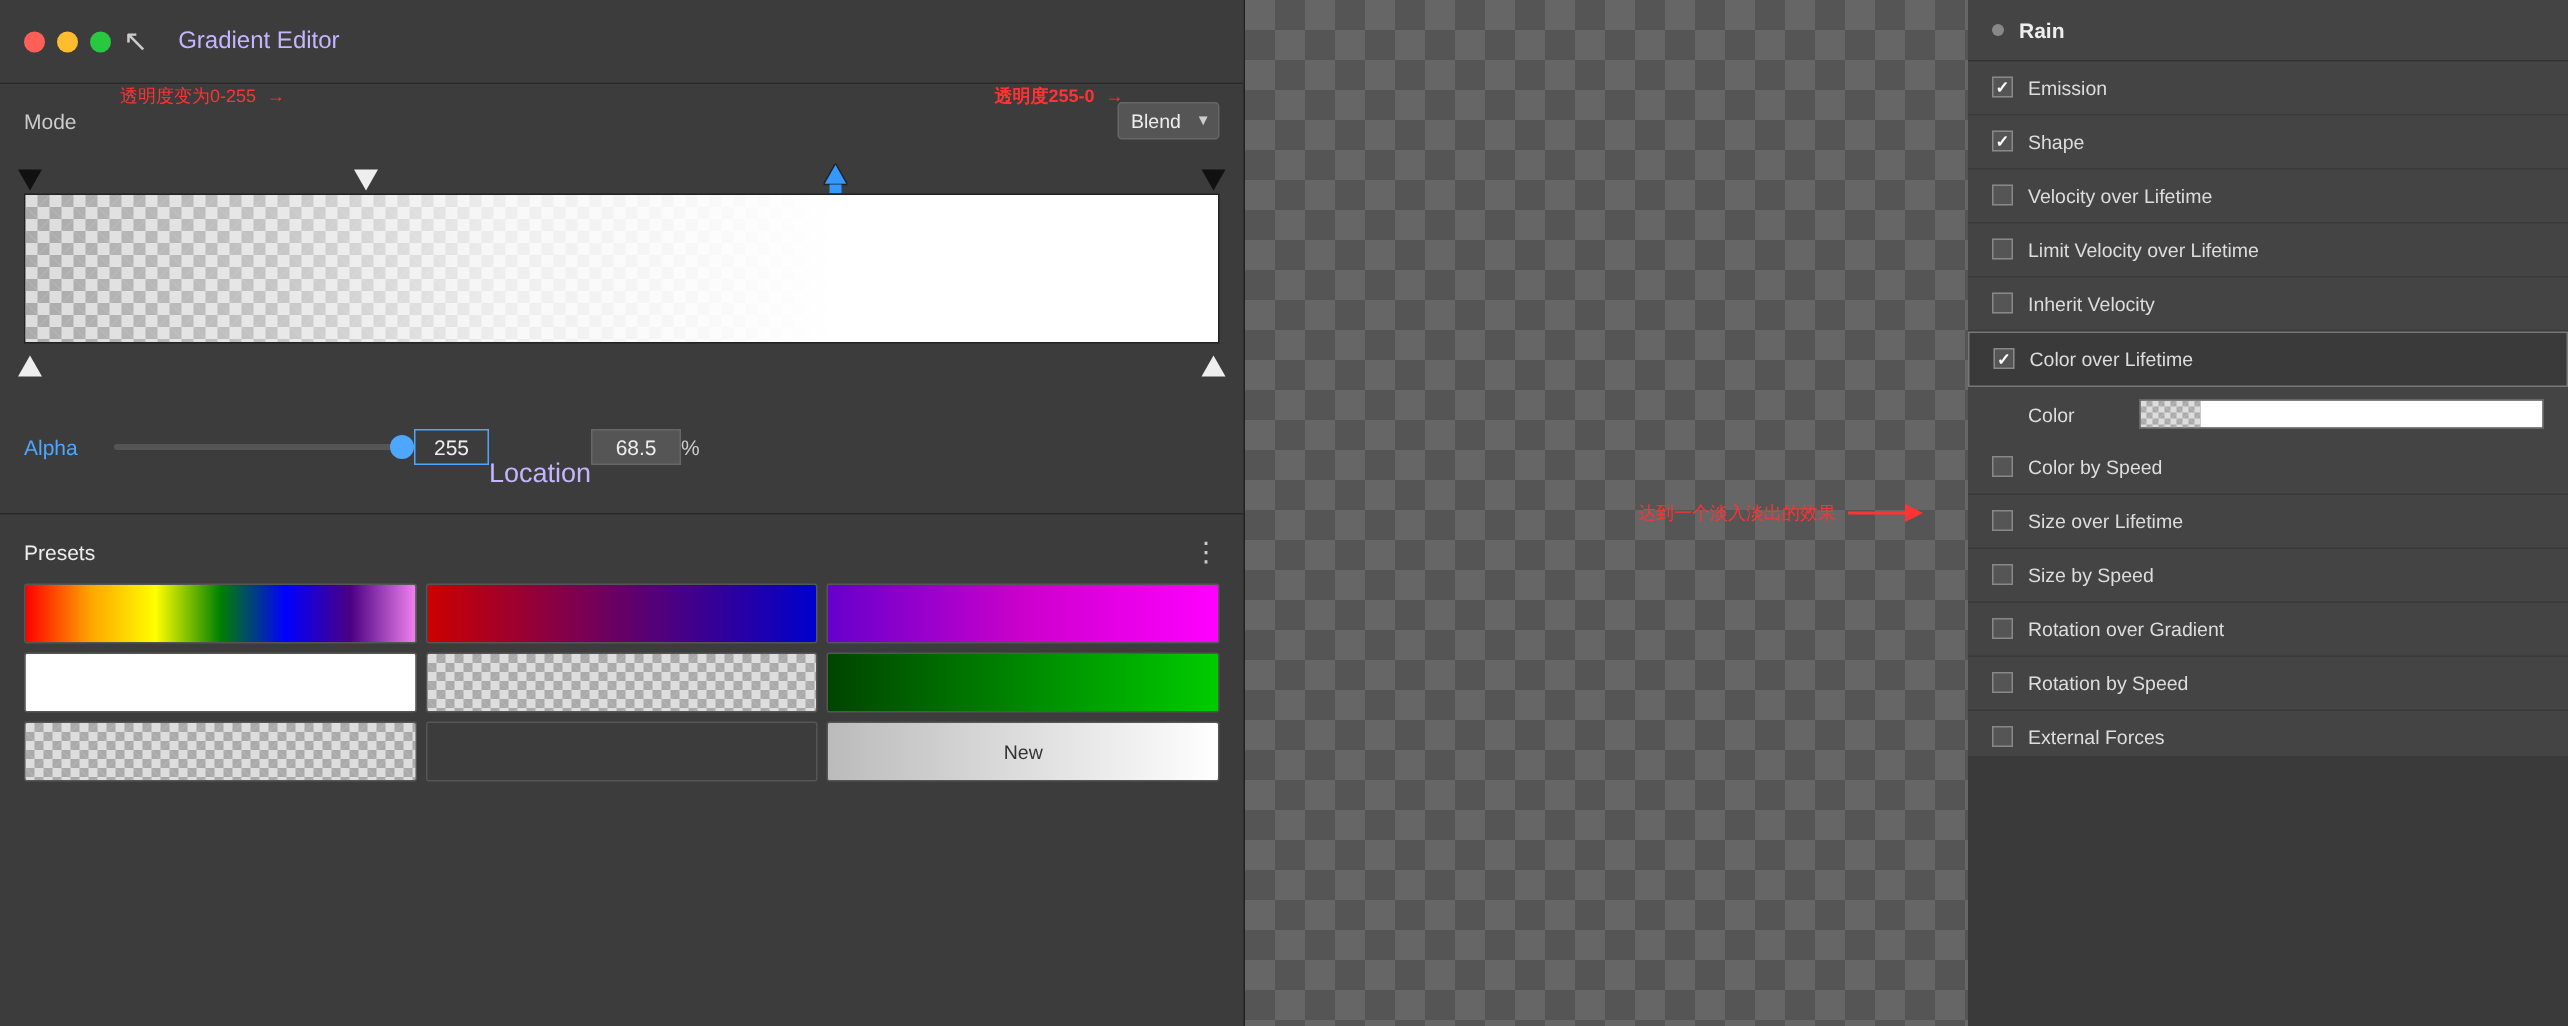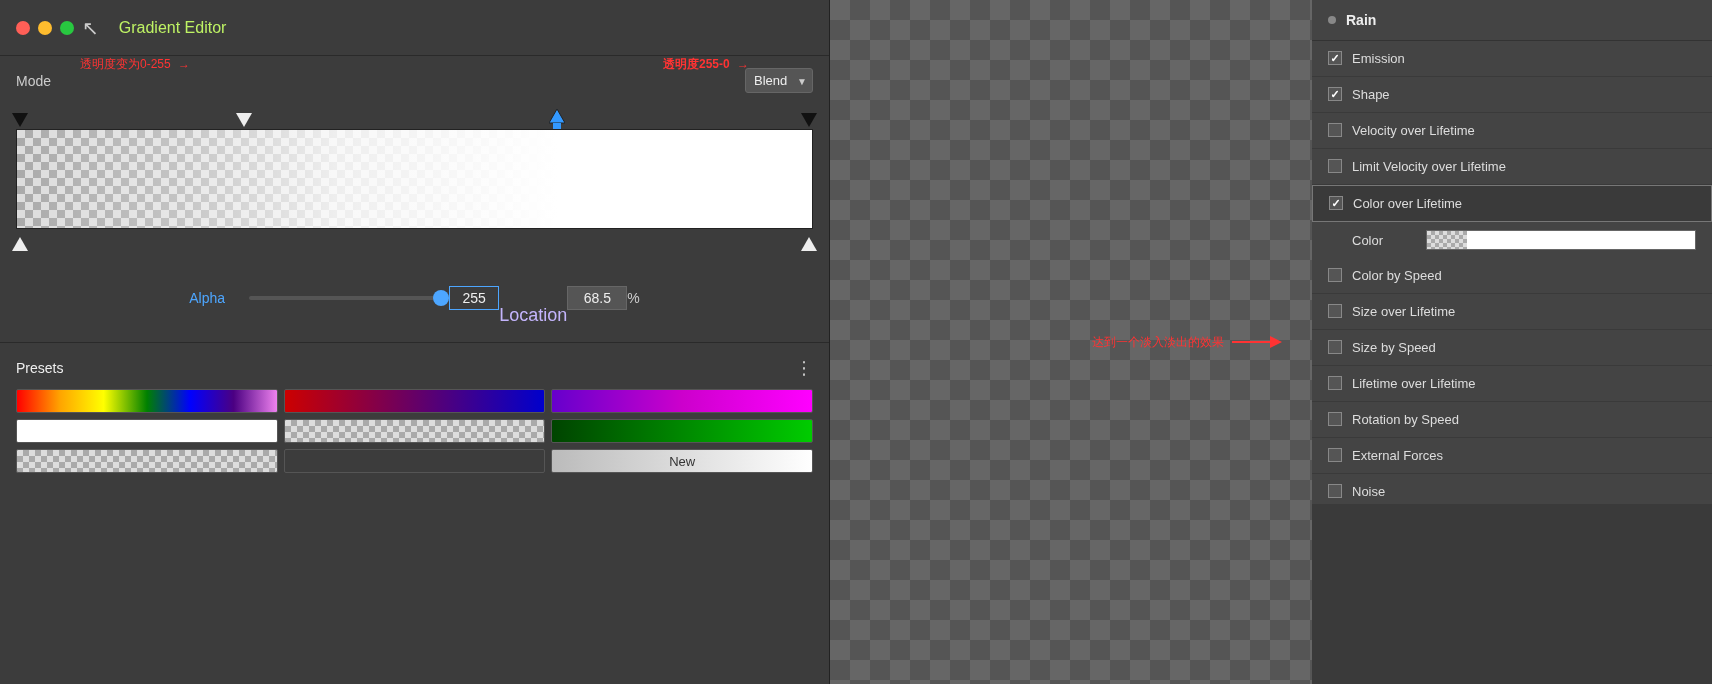--- a/index.html
+++ b/index.html
@@ -44,21 +44,21 @@
       border-radius: 50%;
       border: none;
       cursor: pointer;
     }
 
     .win-btn.close { background: #ff5f57; }
     .win-btn.minimize { background: #febc2e; }
     .win-btn.maximize { background: #28c840; }
 
     .title-text {
-      color: #bef264;
+      color: #c4b5fd;
       font-size: 16px;
       font-weight: 500;
       margin-left: 20px;
     }
 
     
     .mode-row {
       display: flex;
       align-items: center;
       padding: 12px 16px;
@@ -134,21 +134,20 @@
         rgba(255,255,255,1) 68%,
         rgba(255,255,255,1) 100%
       );
     }
 
     
     .alpha-section {
       display: flex;
       align-items: center;
       padding: 16px 16px;
-      justify-content: center;
     }
 
     .alpha-label {
       color: #4da6ff;
       font-size: 14px;
       min-width: 60px;
     }
 
     .alpha-slider-track {
       flex: 1;
@@ -228,21 +227,21 @@
       line-height: 1;
     }
 
     .presets-grid {
       display: grid;
       grid-template-columns: repeat(3, 1fr);
       gap: 6px;
     }
 
     .preset-item {
-      height: 24px;
+      height: 40px;
       border: 1px solid #555;
       cursor: pointer;
       border-radius: 2px;
       overflow: hidden;
       position: relative;
     }
 
     .preset-rainbow {
       background: linear-gradient(to right, red, orange, yellow, green, blue, indigo, violet);
     }
@@ -567,20 +566,24 @@
     <div class="panel-item">
       <div class="checkbox"></div>
       <span class="item-label">Velocity over Lifetime</span>
     </div>
 
     <div class="panel-item">
       <div class="checkbox"></div>
       <span class="item-label">Limit Velocity over Lifetime</span>
     </div>
 
+    <div class="panel-item">
+      <div class="checkbox"></div>
+      <span class="item-label">Inherit Velocity</span>
+    </div>
 
 
     <div class="panel-item highlighted">
       <div class="checkbox checked"></div>
       <span class="item-label">Color over Lifetime</span>
     </div>
 
     <div class="color-preview-row">
       <span class="color-label">Color</span>
       <div class="color-swatch-container">
@@ -599,21 +602,21 @@
       <span class="item-label">Size over Lifetime</span>
     </div>
 
     <div class="panel-item">
       <div class="checkbox"></div>
       <span class="item-label">Size by Speed</span>
     </div>
 
     <div class="panel-item">
       <div class="checkbox"></div>
-      <span class="item-label">Lifetime over Lifetime</span>
+      <span class="item-label">Rotation over Gradient</span>
     </div>
 
     <div class="panel-item">
       <div class="checkbox"></div>
       <span class="item-label">Rotation by Speed</span>
     </div>
 
     <div class="panel-item">
       <div class="checkbox"></div>
       <span class="item-label">External Forces</span>

